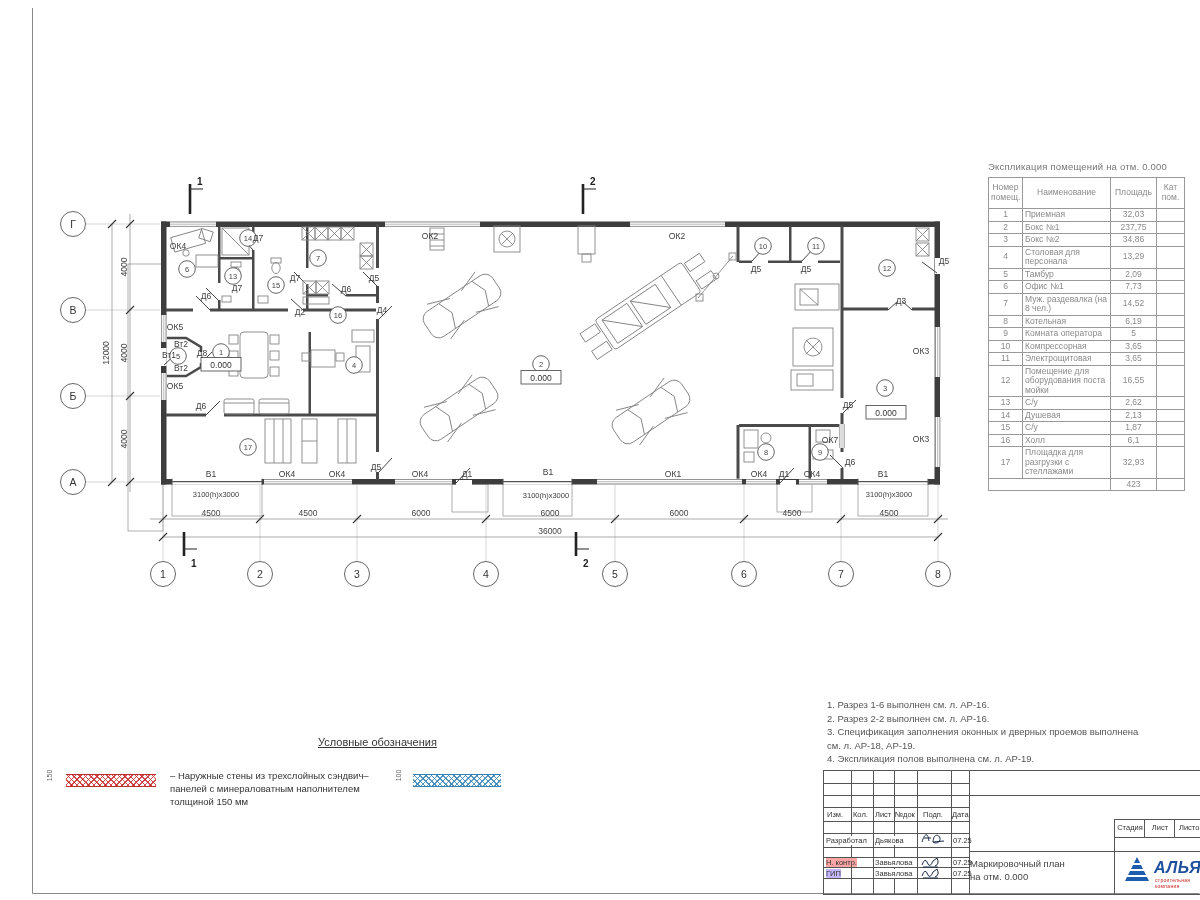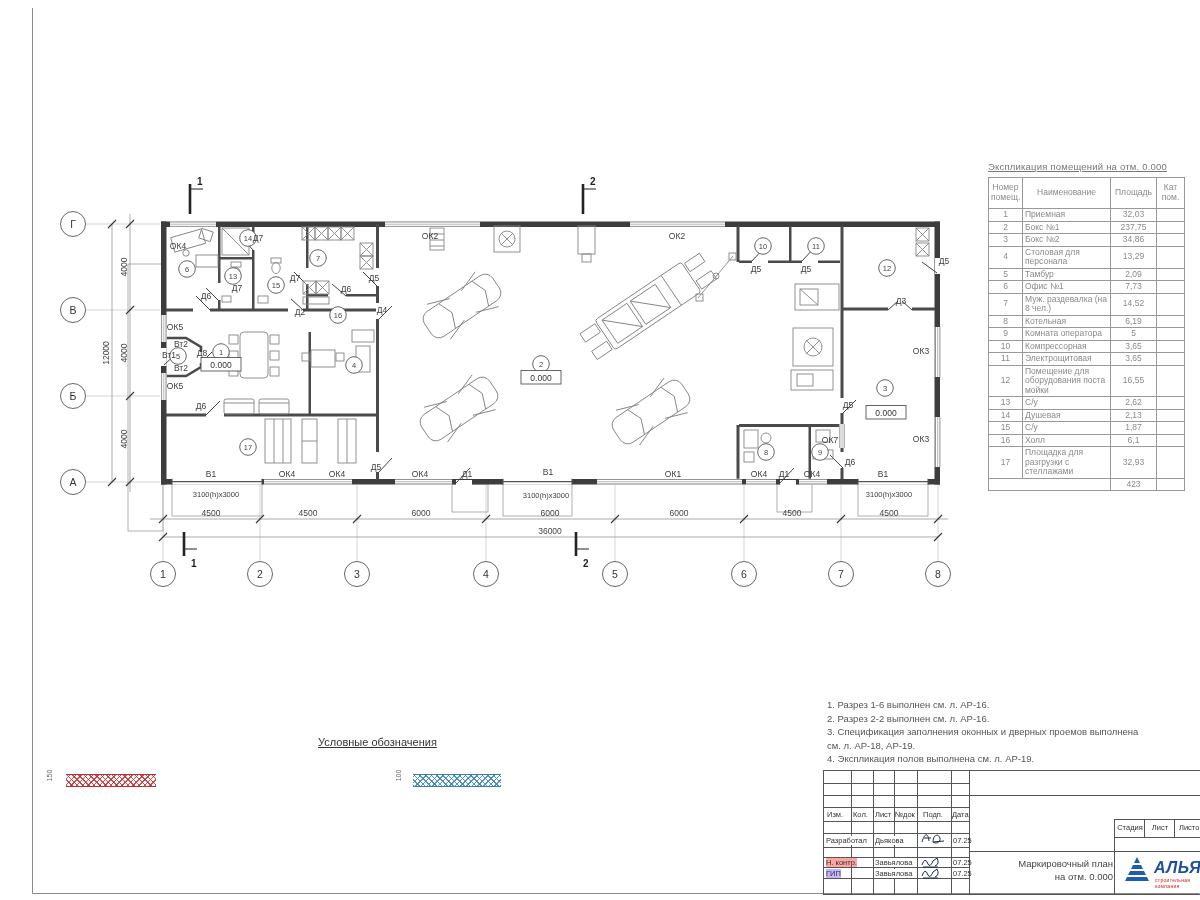--- a/index.html
+++ b/index.html
@@ -3,21 +3,21 @@
 <meta charset="utf-8">
 <style>
   html,body{margin:0;padding:0;background:#e8e8e8}
   .sheet{position:relative;width:1200px;height:900px;background:#fff;overflow:hidden;
          font-family:"Liberation Sans",sans-serif;color:#444}
   
   .sheet-title{position:absolute;left:420px;top:40px;width:350px;text-align:center;
     font-size:14.5px;color:#333;text-decoration:underline;letter-spacing:.3px}
   
   .expl-title{position:absolute;left:988px;top:161px;font-size:9.5px;color:#777;
-    text-decoration:underline;letter-spacing:.2px}
+    letter-spacing:.2px}
   table.expl{position:absolute;left:988px;top:177px;width:196px;border-collapse:collapse;
     table-layout:fixed;font-size:8.5px;color:#8a8a8a;border:1.5px solid #777}
   table.expl th,table.expl td{border:1px solid #999;font-weight:normal;
     padding:1px 2px;line-height:1.12;vertical-align:middle}
   table.expl th{text-align:center;height:28px}
   td.c{text-align:center}
   
   .legend-title{position:absolute;left:318px;top:736px;font-size:11px;color:#333;
     text-decoration:underline}
   .swatch{position:absolute;height:11px}
@@ -33,21 +33,21 @@
   .leg-dim{position:absolute;font-size:7px;color:#666;transform:rotate(-90deg)}
   
   #notes{position:absolute;left:827px;top:698px;font-size:9.5px;line-height:13.5px;color:#555}
   
   .tb{position:absolute;left:823px;top:770px;width:377px;height:123px;
       border:1.2px solid #555;border-right:none;font-size:7.5px;color:#333}
   .vl{position:absolute;top:0;bottom:0;width:1px;background:#555}
   .hl{position:absolute;left:0;height:1px;background:#555}
   .tb .lbl{position:absolute;white-space:nowrap}
   .tb .ctr{text-align:center}
-  .doc-title{position:absolute;left:146px;top:86px;width:143px;text-align:right;
+  .doc-title{position:absolute;left:146px;top:86px;width:143px;text-align:left;
     font-size:9.5px;line-height:13px;color:#444}
   .logo-text{position:absolute;left:330px;top:88px;font-size:16px;font-weight:bold;
     font-style:italic;color:#1e4f9e;letter-spacing:.5px}
   .logo-tag{position:absolute;left:331px;top:106px;font-size:5px;color:#cc2222;letter-spacing:.3px}
   
   svg{position:absolute;left:0;top:0}
   svg text{font-family:"Liberation Sans",sans-serif}
   .plab{font-size:8.5px;fill:#3c3c3c}
   .smx{font-size:7.5px}
   .rc{font-size:7.5px;fill:#444}
@@ -623,20 +623,21 @@
           <td colspan="2"></td>
           <td class="c">423</td>
           <td></td>
         </tr>
       </tbody>
   </table>
 
   <div class="legend-title">Условные обозначения</div>
   <div class="leg-dim" style="left:44px;top:772px">150</div>
   <div class="swatch sw-red" style="left:66px;top:774px;width:90px"></div>
+  <div class="leg-text" style="left:170px;top:769px">– Наружные стены из трехслойных сэндвич–панелей с минераловатным наполнителем толщиной 150 мм</div>
   <div class="leg-dim" style="left:393px;top:772px">100</div>
   <div class="swatch sw-blue" style="left:413px;top:774px;width:88px"></div>
 
   <div id="notes">
       <div>1. Разрез 1-6 выполнен см. л. АР-16.</div>
       <div>2. Разрез 2-2 выполнен см. л. АР-16.</div>
       <div>3. Спецификация заполнения оконных и дверных проемов выполнена</div>
       <div>см. л. АР-18, АР-19.</div>
       <div>4. Экспликация полов выполнена см. л. АР-19.</div>
     </div>

